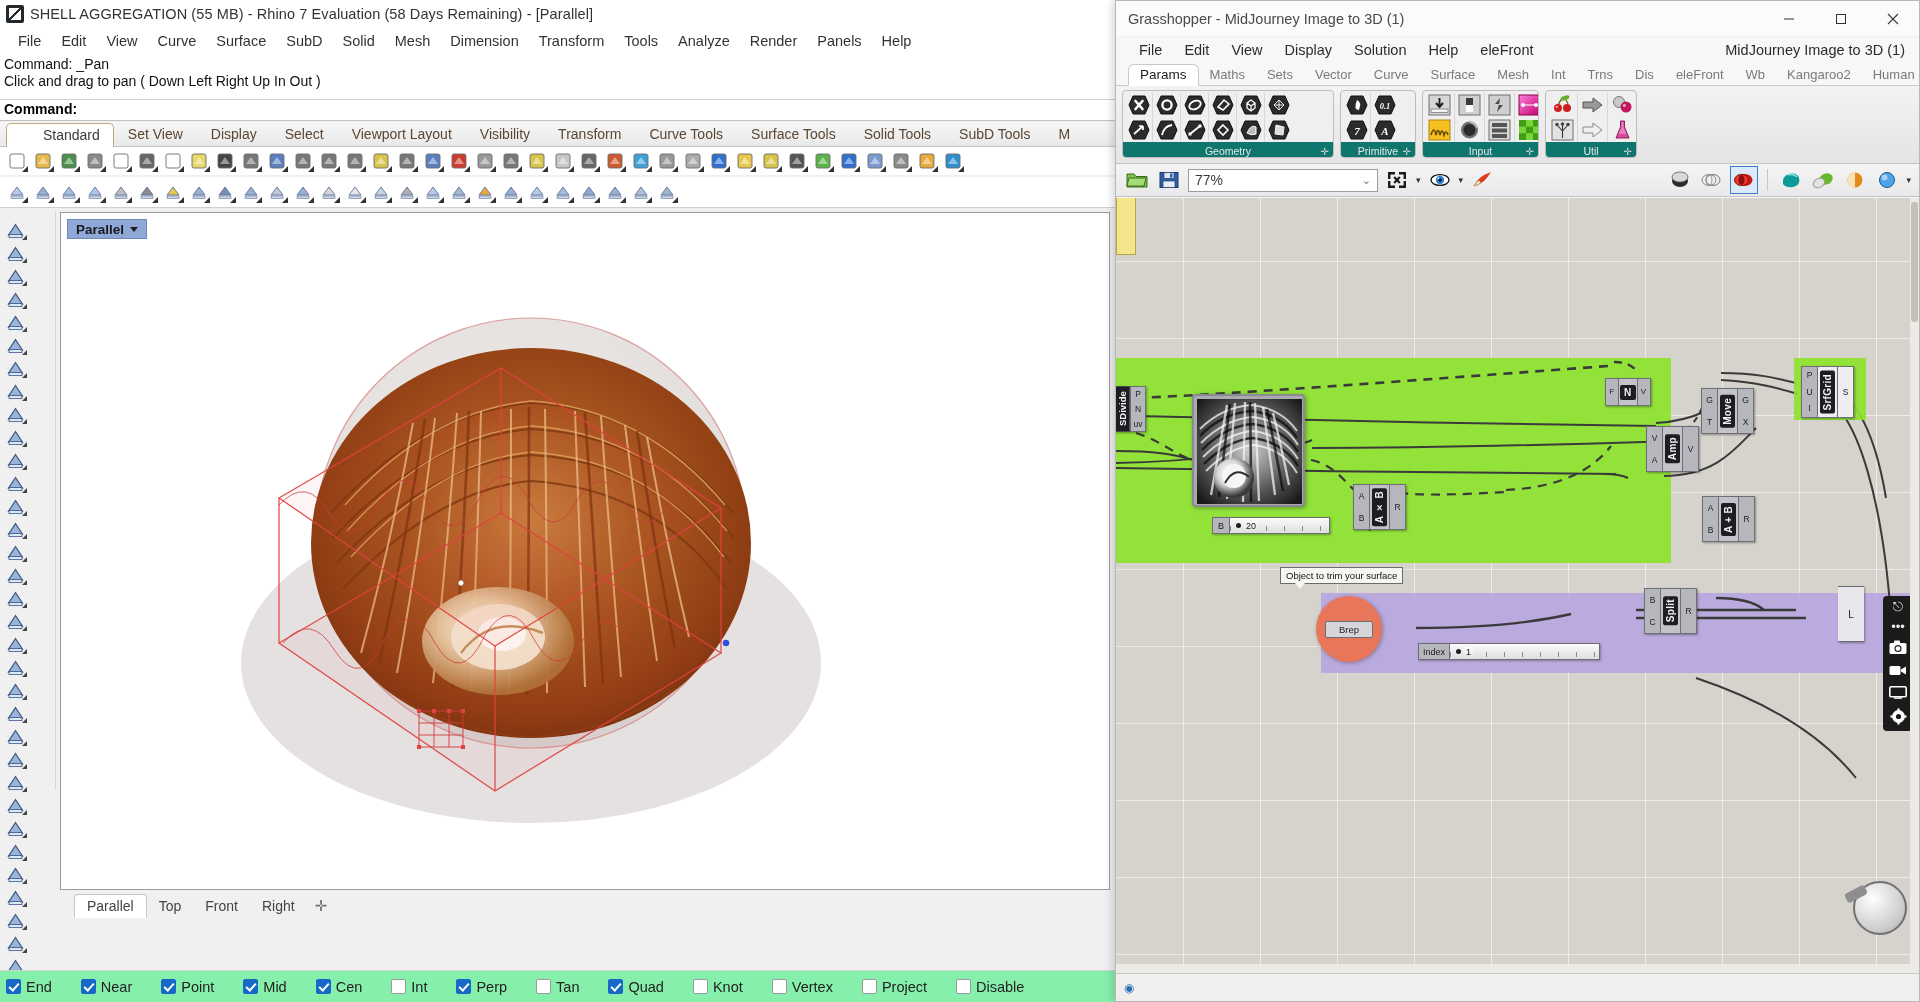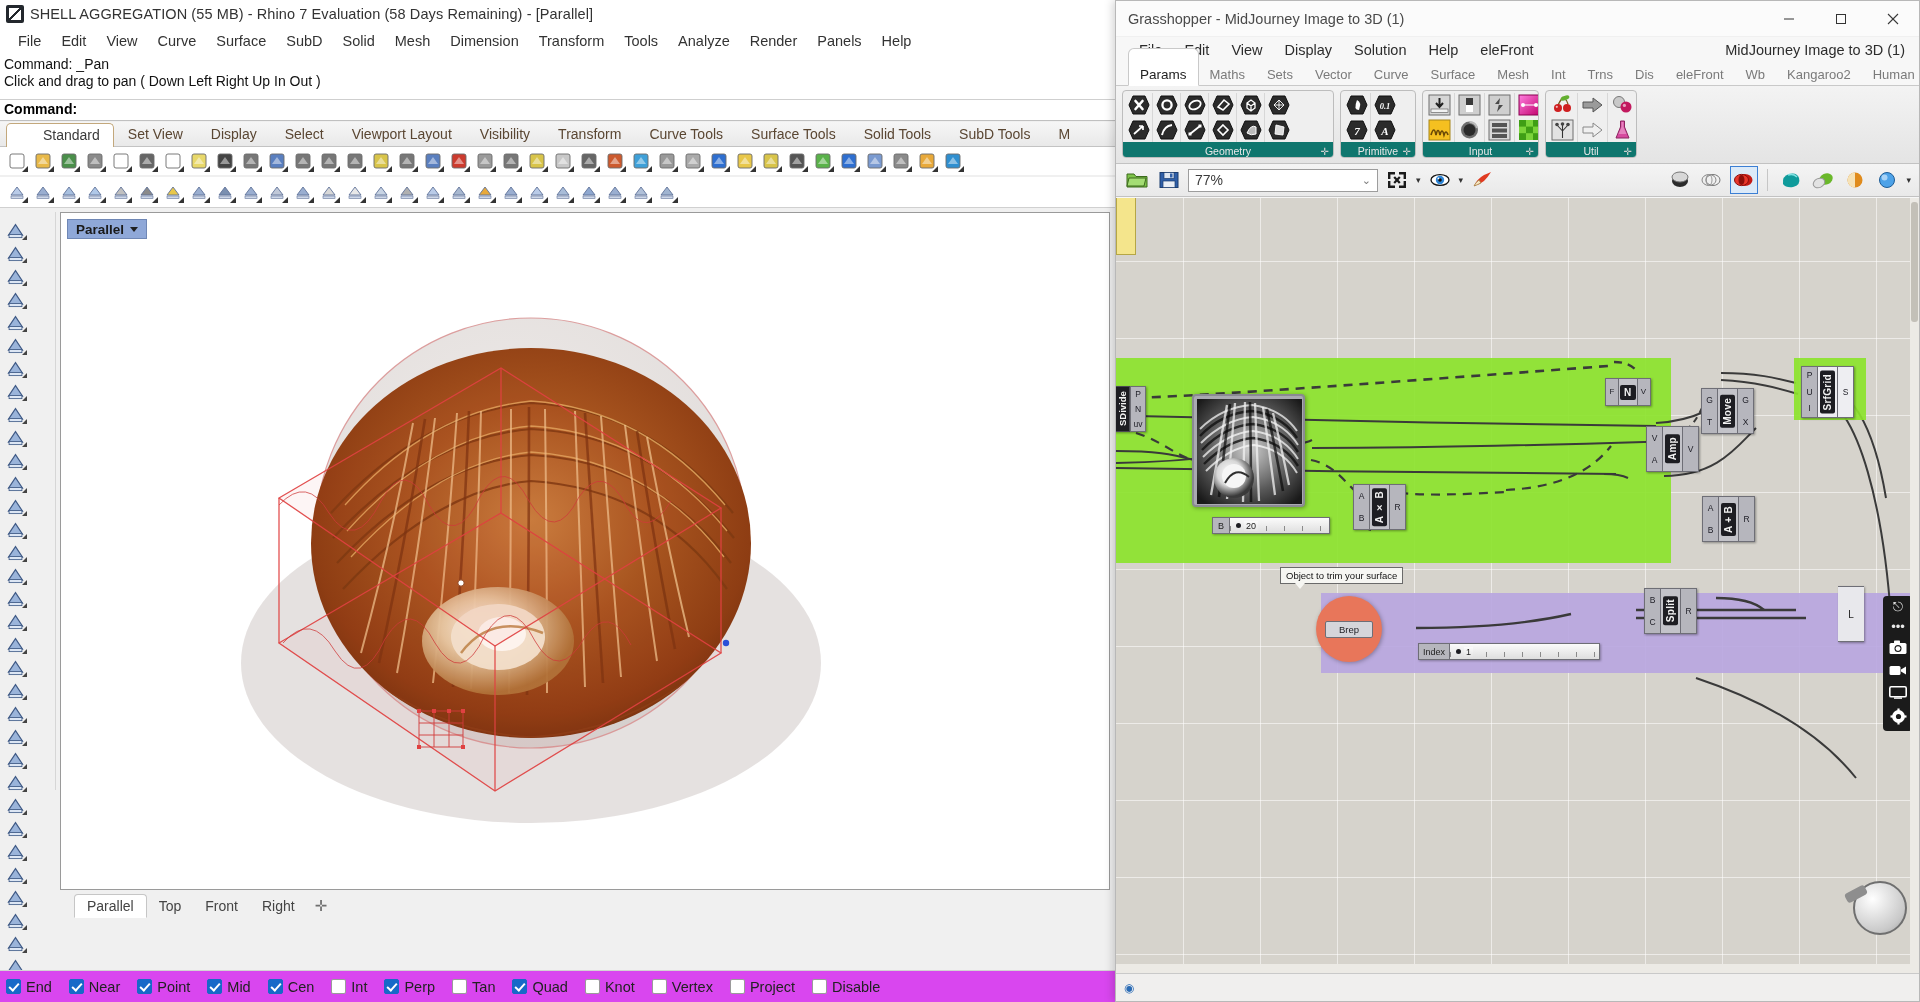--- a/index.html
+++ b/index.html
@@ -104,22 +104,22 @@
   .rh-vptabs {
     position:absolute; left:60px; top:892px; width:1050px; height:28px;
     background:#f0f0f0; display:flex; align-items:center; padding-left:14px; gap:0;
   }
   .rh-vptabs .vt { font-size:14px; color:#444; padding:3px 12px; }
   .rh-vptabs .vt.active { background:#ffffff; border:1px solid #c6c6c6; border-bottom-color:#fff; border-radius:4px 4px 0 0; }
   .rh-vptabs .plus { color:#6f6f6f; font-size:15px; padding:0 8px; }
 
   .rh-statusbar {
     position:absolute; left:0; top:970px; width:1920px; height:32px;
-    background:#d946ef; border-top:1px solid #d3d3d3;
-    display:flex; align-items:center; padding-left:6px; gap:4px;
+    background:#86efac; border-top:1px solid #d3d3d3;
+    display:flex; align-items:center; padding-left:6px; gap:16px;
   }
   .osnap { display:flex; align-items:center; gap:5px; margin-right:13px; font-size:14.5px; color:#222; }
   .cbx {
     width:15px;height:15px;border:1px solid #9a9a9a;background:#fff;border-radius:2px;
     display:inline-block; position:relative; flex:0 0 auto;
   }
   .cbx.on { background:#1769c8; border-color:#1769c8; }
   .cbx.on::after {
     content:""; position:absolute; left:4px; top:1px; width:4px; height:8px;
     border:solid #fff; border-width:0 2px 2px 0; transform:rotate(42deg);
@@ -150,21 +150,21 @@
   }
   .gh-menubar .left { display:flex; align-items:center; }
   .gh-menubar .mi { font-size:14.5px; color:#2c2c2c; padding:2px 11px; }
   .gh-doclabel { font-size:14.5px; color:#2c2c2c; padding-right:14px; }
 
   .gh-tabs {
     height:23px; display:flex; align-items:flex-end; padding-left:12px;
     background:#f7f7f7; border-bottom:1px solid #c9c9c9;
   }
   .gh-tabs .gt {
-    font-size:13px; color:#7a7a7a; padding:18px 11px 3px 11px; white-space:nowrap;
+    font-size:13px; color:#7a7a7a; padding:2px 11px 3px 11px; white-space:nowrap;
   }
   .gh-tabs .gt.active {
     background:#fff; color:#222; border:1px solid #c9c9c9; border-bottom:1px solid #fff;
     border-radius:6px 6px 0 0; position:relative; top:1px; font-size:13.5px;
   }
 
   .gh-ribbon {
     height:78px; background:linear-gradient(#f3f3f3,#e4e4e4);
     border-bottom:1px solid #c2c2c2; display:flex; align-items:flex-start;
     padding:4px 6px; gap:6px;

